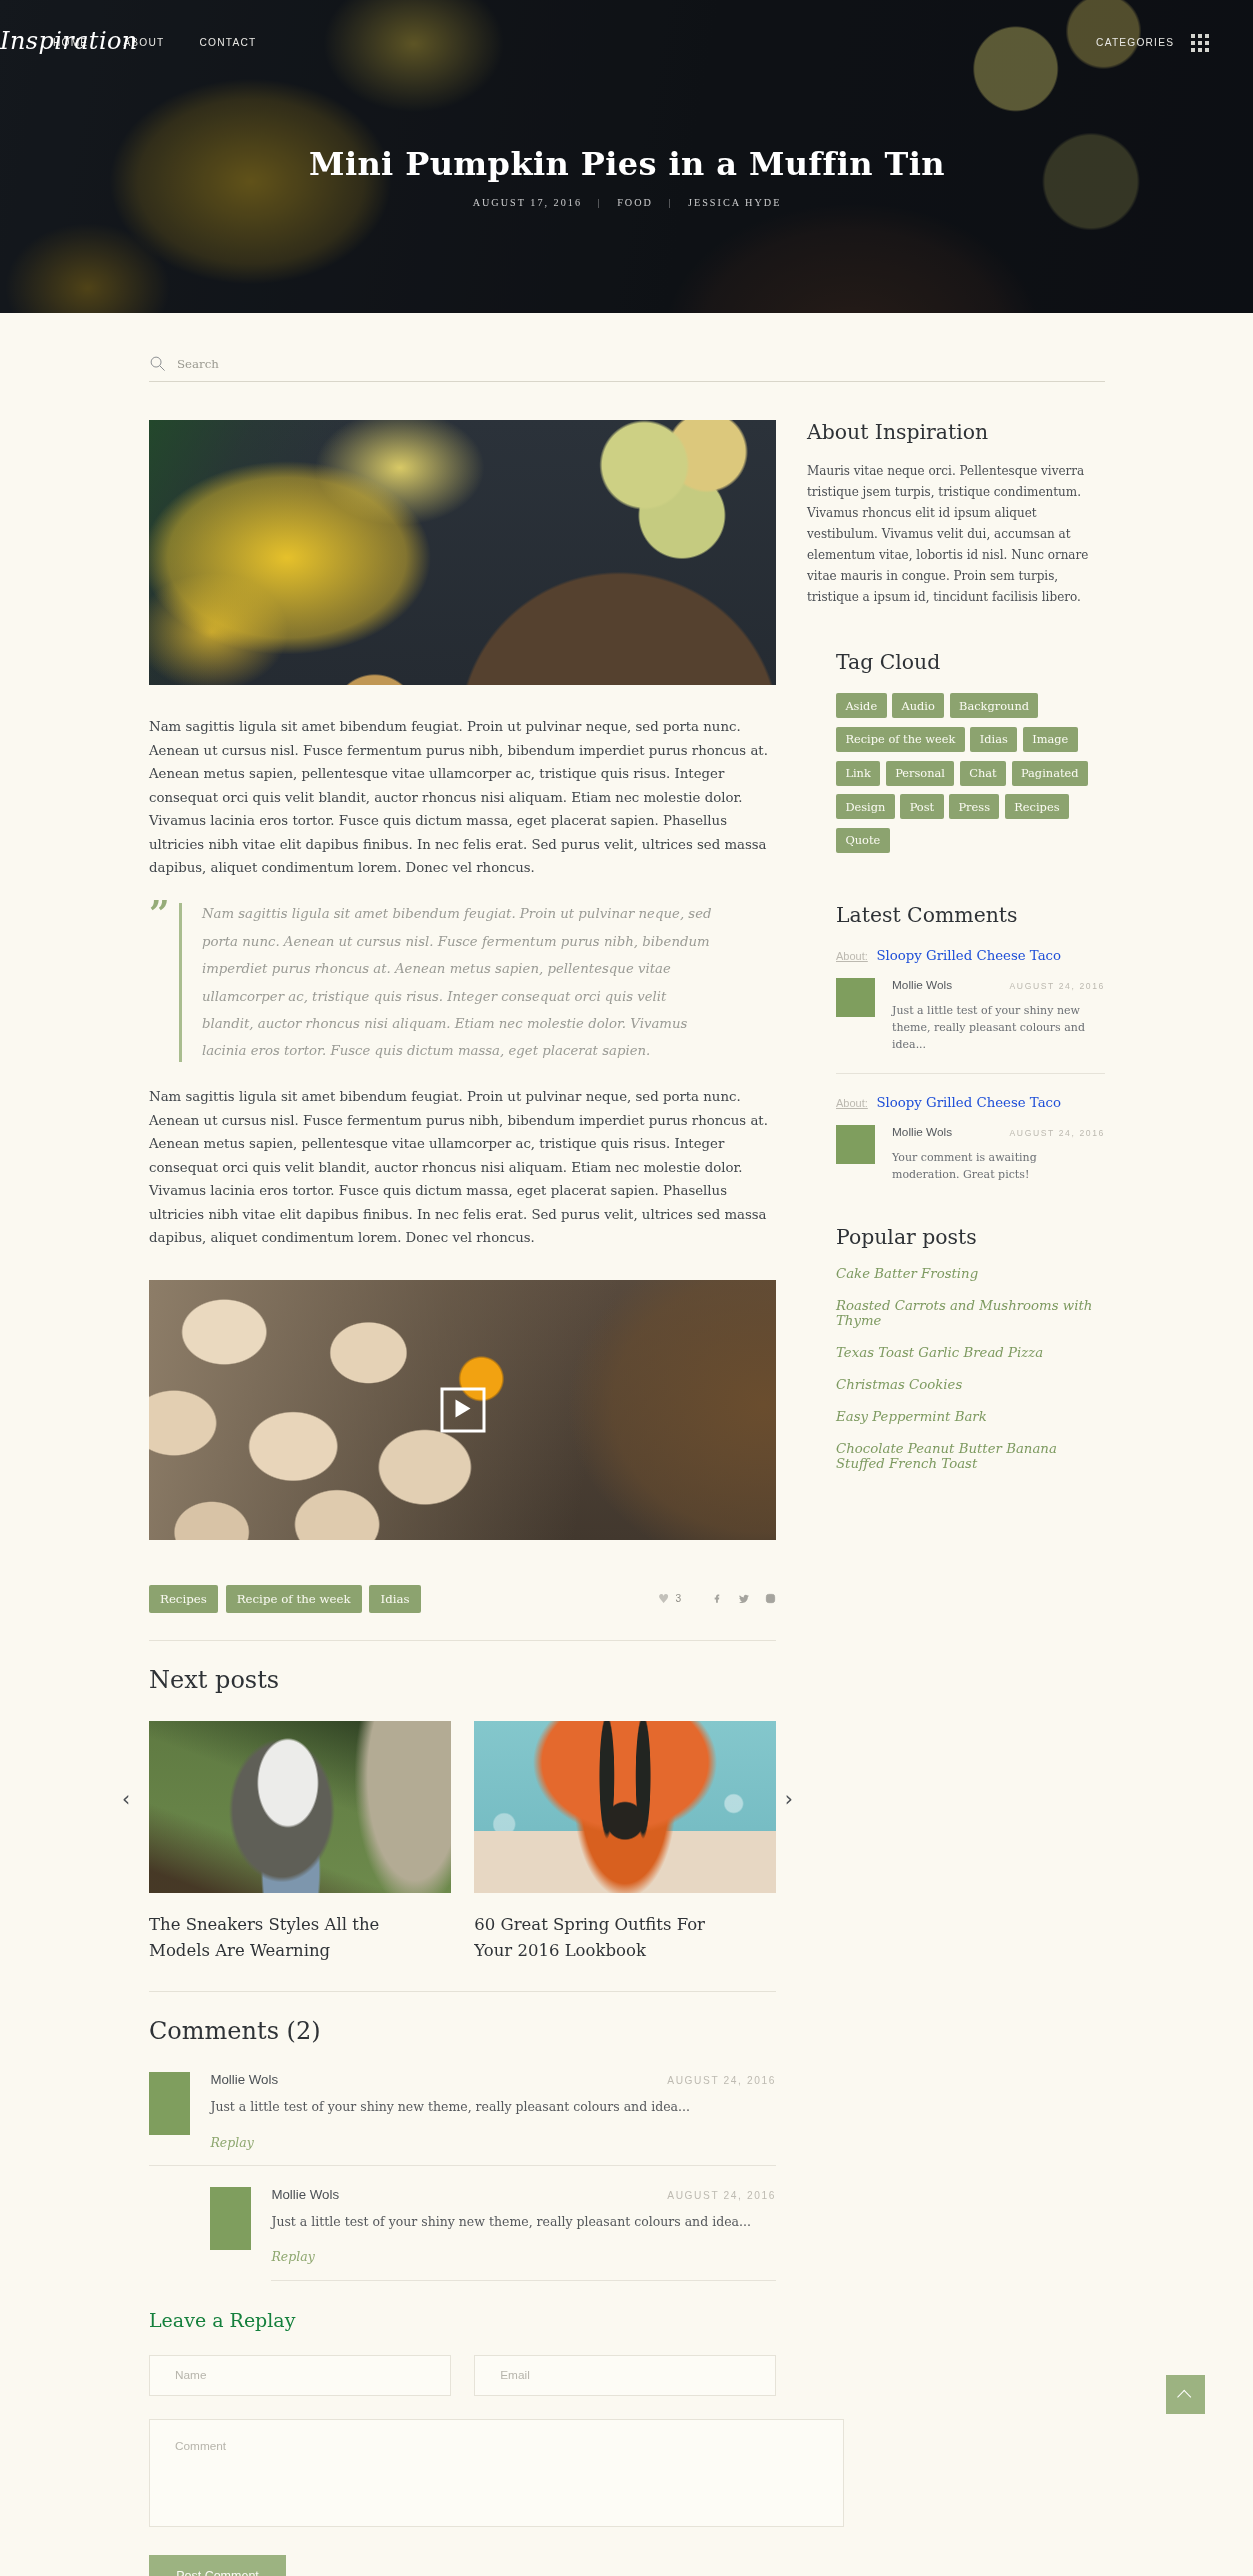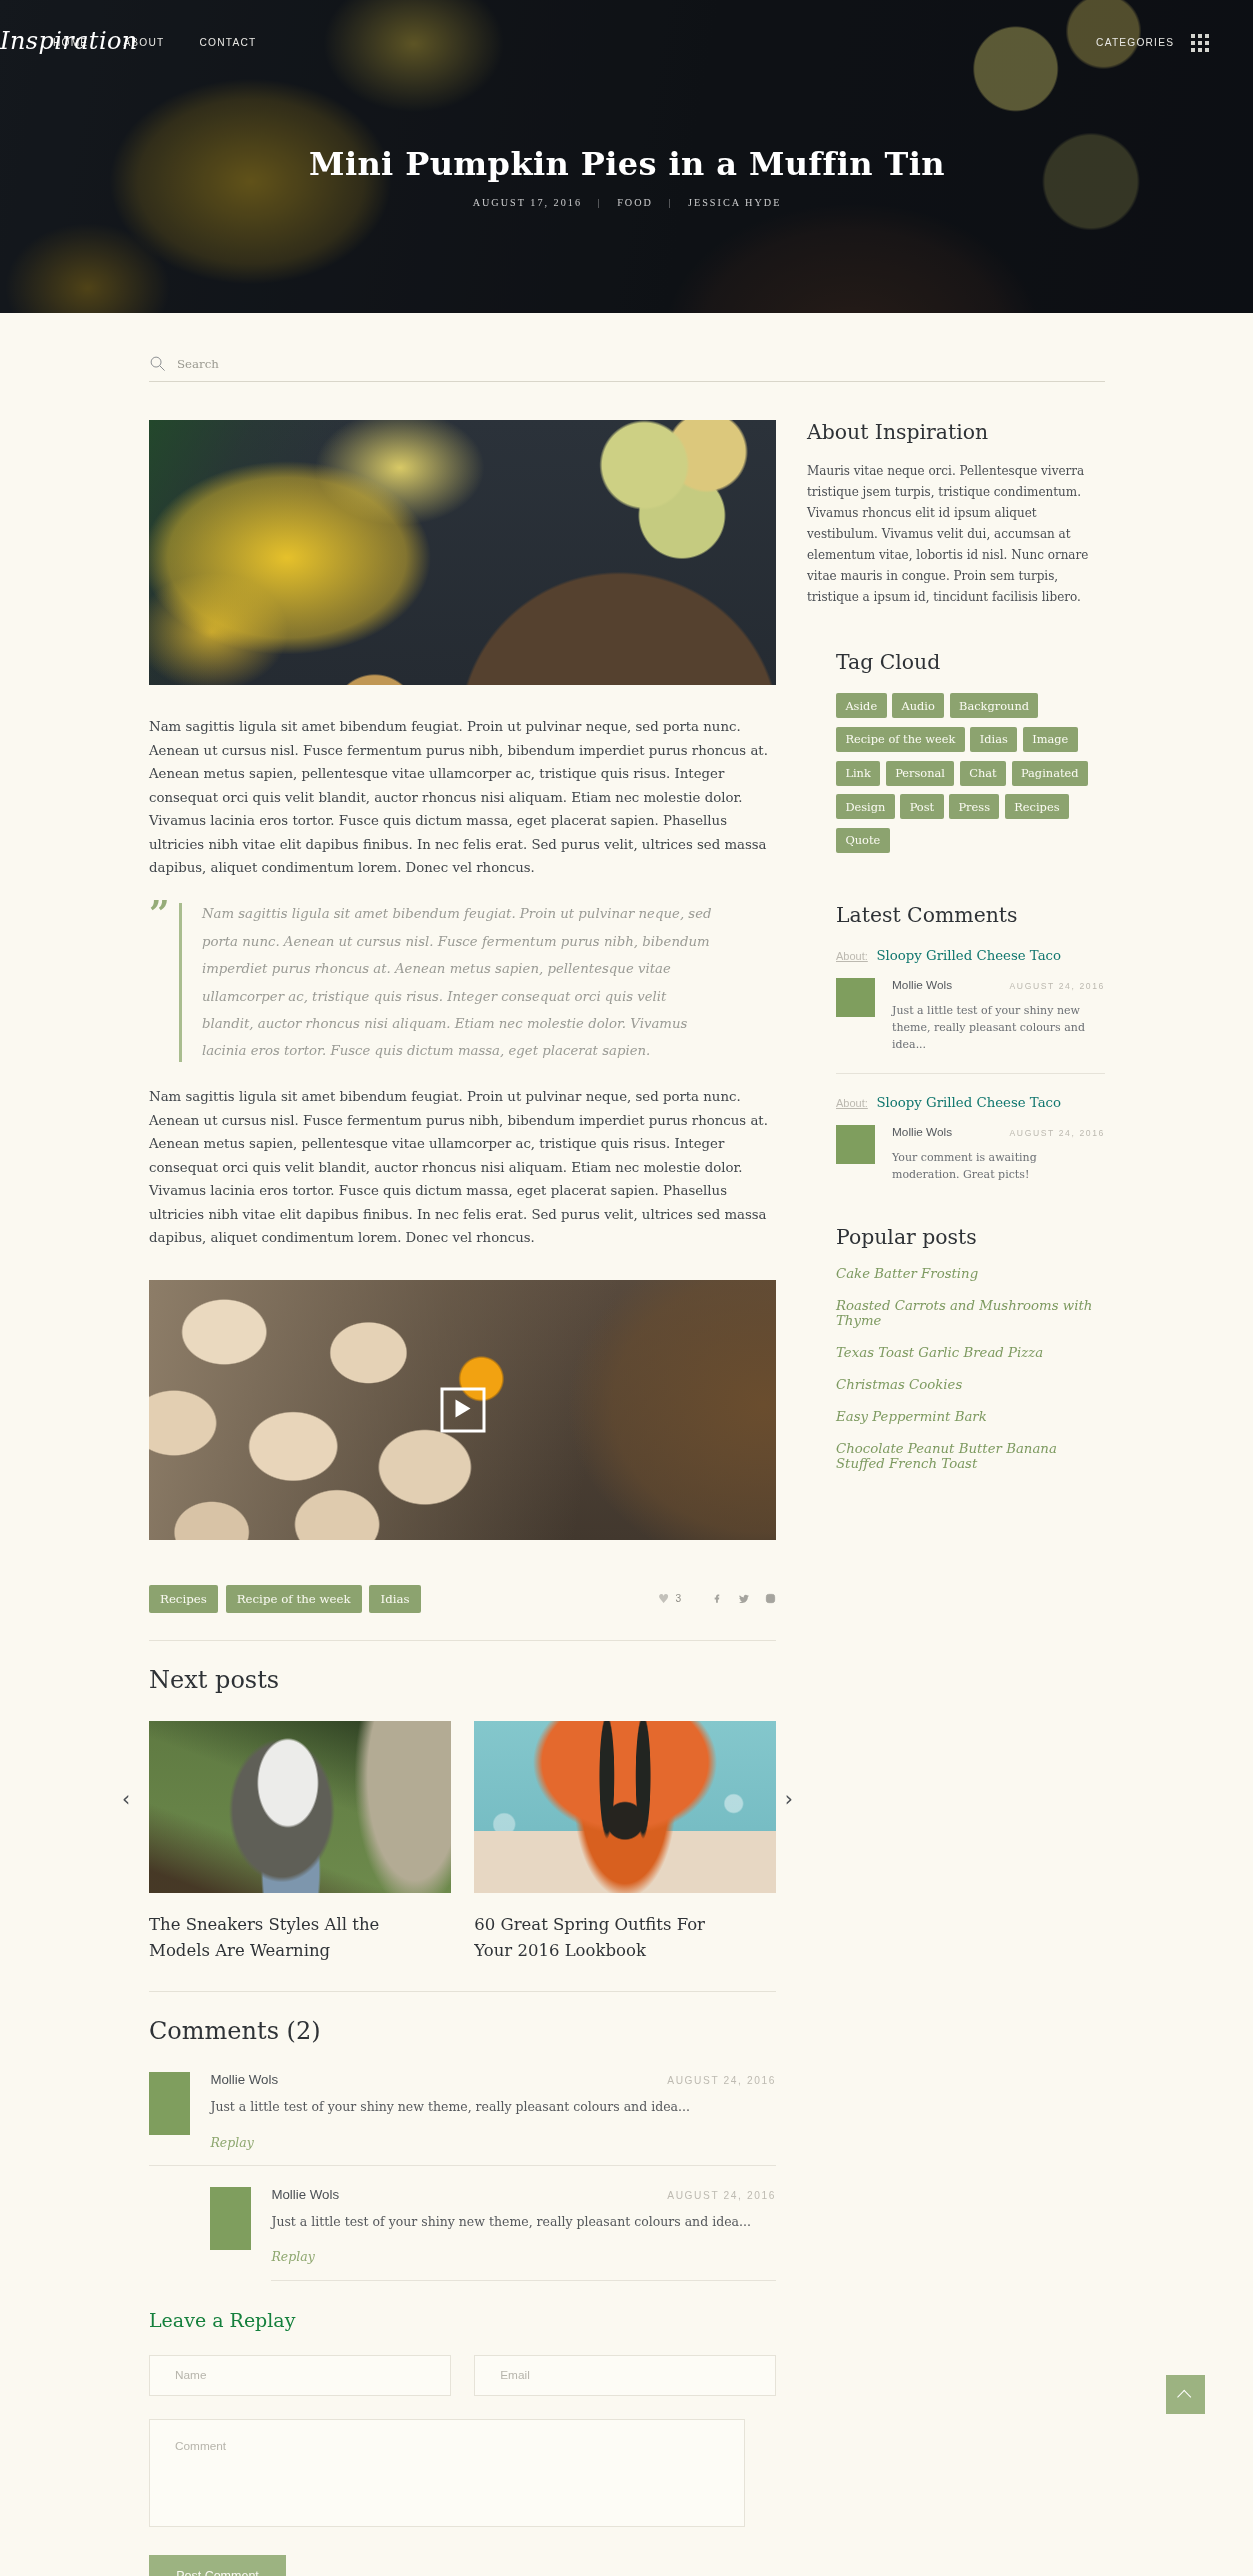--- a/index.html
+++ b/index.html
@@ -181,38 +181,38 @@
 
   
   .form-h3 { margin-top:28px; font-size:19px; font-weight:400; color:#15803d; }
   .form-row { margin-top:23.5px; display:flex; gap:23.5px; }
   .field {
     height:41px; width:302px; border:0.8px solid #e6e3d8; background:#fdfcf6;
     padding:0 25px; font-family:"Liberation Sans", sans-serif; font-size:11.8px; color:#55595e; outline:none;
   }
   .field::placeholder, .area::placeholder { color:#b7b5ac; }
   .area {
-    margin-top:23.5px; width:596px; height:108px; border:0.8px solid #e6e3d8; background:#fdfcf6;
+    margin-top:23.5px; width:695px; height:108px; border:0.8px solid #e6e3d8; background:#fdfcf6;
     padding:19px 25px; font-family:"Liberation Sans", sans-serif; font-size:11.8px; color:#55595e;
     outline:none; resize:none;
   }
   .submit-btn {
     margin-top:25px; width:137px; height:41px; border:none; cursor:pointer;
     background:#9cb381; color:#fcfcf6; font-family:"Liberation Sans", sans-serif; font-size:12.5px;
   }
 
   
   .side-h3 { font-size:20.4px; font-weight:400; color:#2e3236; }
   .about-text { margin-top:17px; font-size:12px; line-height:21px; color:#4a4e53; }
   .side-section { margin-top:42px;padding-left:29px; }
   .cloud { margin-top:19px; }
   .cloud .tag { font-size:11.4px; padding:5.5px 9.4px; margin:0 5.5px 8.6px 0; }
   .lc-entry { margin-top:20.4px; }
   .lc-about { font-family:"Liberation Sans", sans-serif; font-size:11px; color:#bcb9b0;text-decoration:underline; }
-  .lc-post-title { font-size:13.3px; color:#0f766e; margin-left:4.7px; cursor:pointer; }
+  .lc-post-title { font-size:13.3px; color:#1d4ed8; margin-left:4.7px; cursor:pointer; }
   .lc-row { display:flex; gap:17px; margin-top:15.7px; }
   .lc-avatar { width:39px; height:39px; background:#7f9e5e; flex:0 0 auto; }
   .lc-body { flex:1; }
   .lc-head { display:flex; align-items:baseline; }
   .lc-author { font-family:"Liberation Sans", sans-serif; font-size:11.8px; color:#55595e; }
   .lc-date { margin-left:auto; font-family:"Liberation Sans", sans-serif; font-size:8.6px; letter-spacing:1.6px; color:#bcb9b0; }
   .lc-text { margin-top:9.4px; font-size:11px; line-height:17px; color:#6b6f74; }
   .lc-rule { border:none; border-top:0.8px solid #e6e3d9; margin-top:20.4px; }
   .pop-link { display:block; margin-top:17px; font-style:italic; font-size:13.3px; color:#7d9a60; cursor:pointer; }
 

